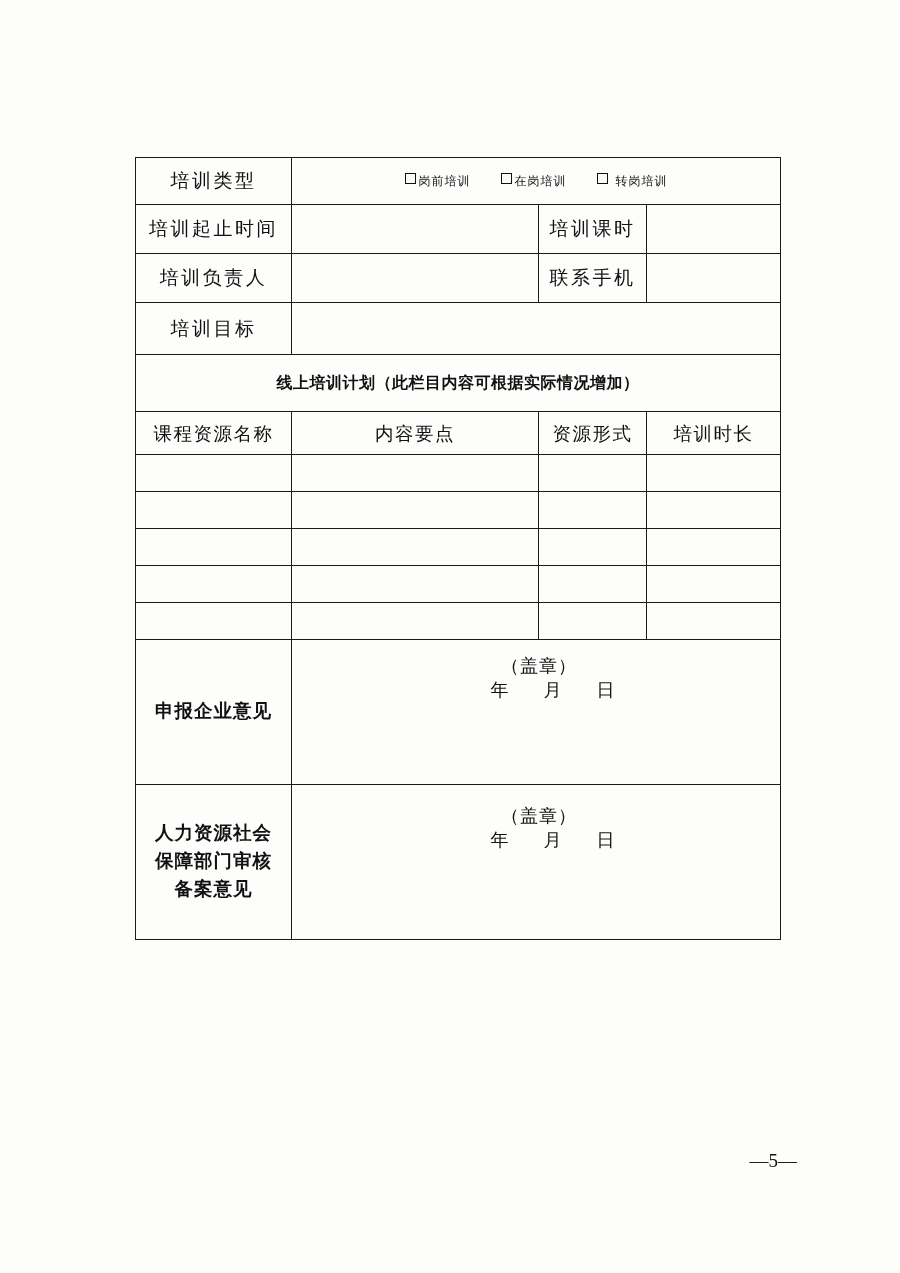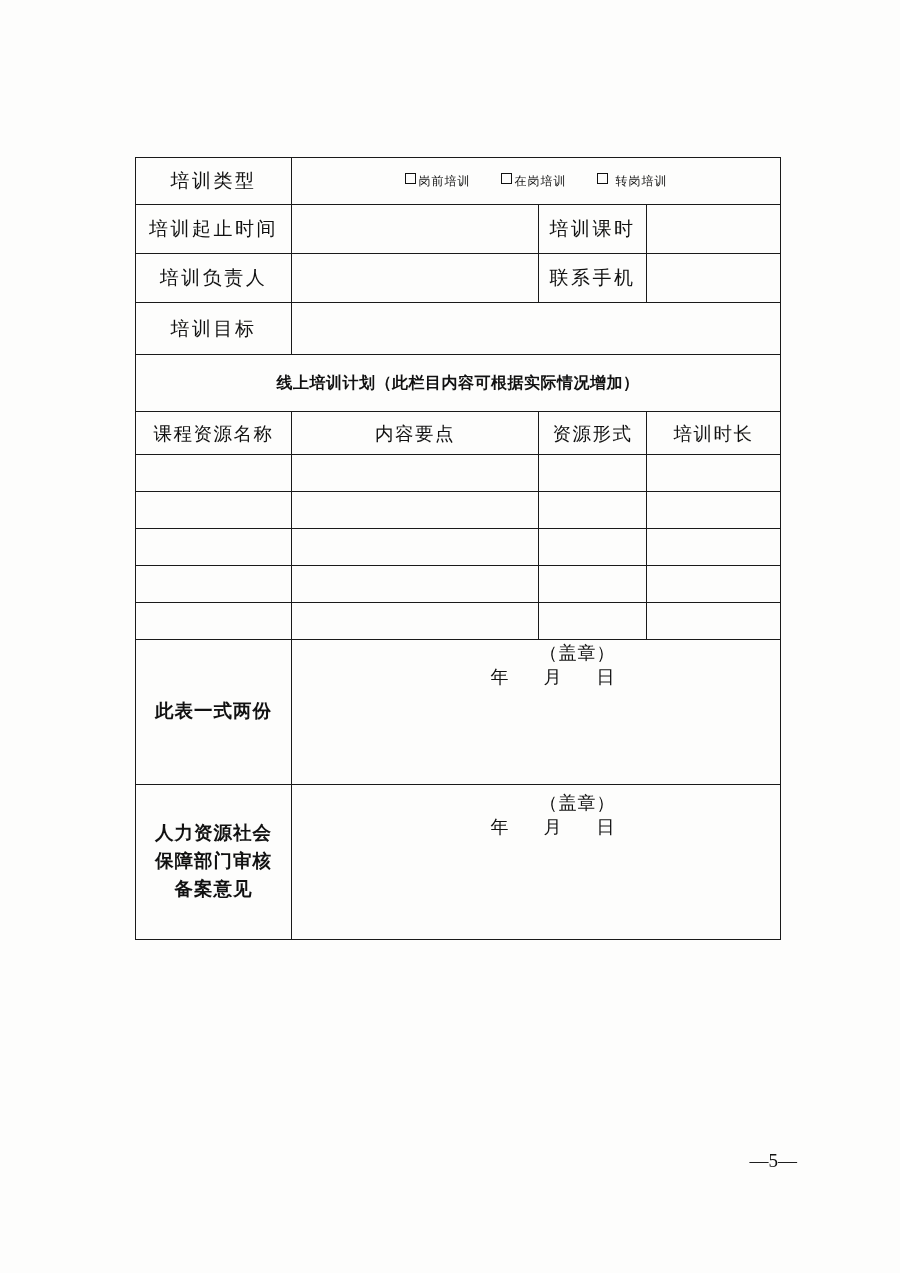--- a/index.html
+++ b/index.html
@@ -110,23 +110,23 @@
     color: #111;
   }
 
   .seal-block {
     position: relative;
     height: 100%;
   }
   .seal-inner {
     position: absolute;
     left: 50%;
-    bottom: 23px;
+    bottom: 10px;
     transform: translateX(-50%);
-    text-align: right;
+    text-align: center;
     white-space: nowrap;
   }
   .seal-line1 {
     font-size: 18px;
     letter-spacing: 1px;
     padding-left: 6px;
   }
   .seal-line2 {
     font-size: 18px;
     letter-spacing: 1px;
@@ -246,21 +246,21 @@
           <td></td>
         </tr>
         <tr class="row-empty">
           <td></td>
           <td></td>
           <td></td>
           <td></td>
         </tr>
 
         <tr class="row-opinion-a">
-          <td class="opinion-label">此表一式两份</td>
+          <td class="opinion-label">申报企业意见</td>
           <td colspan="3">
             <div class="seal-block">
               <div class="seal-inner">
                 <div class="seal-line1">（盖章）</div>
                 <div class="seal-line2"><span>年</span><span class="gap"></span><span>月</span><span class="gap"></span><span>日</span></div>
               </div>
             </div>
           </td>
         </tr>
 

